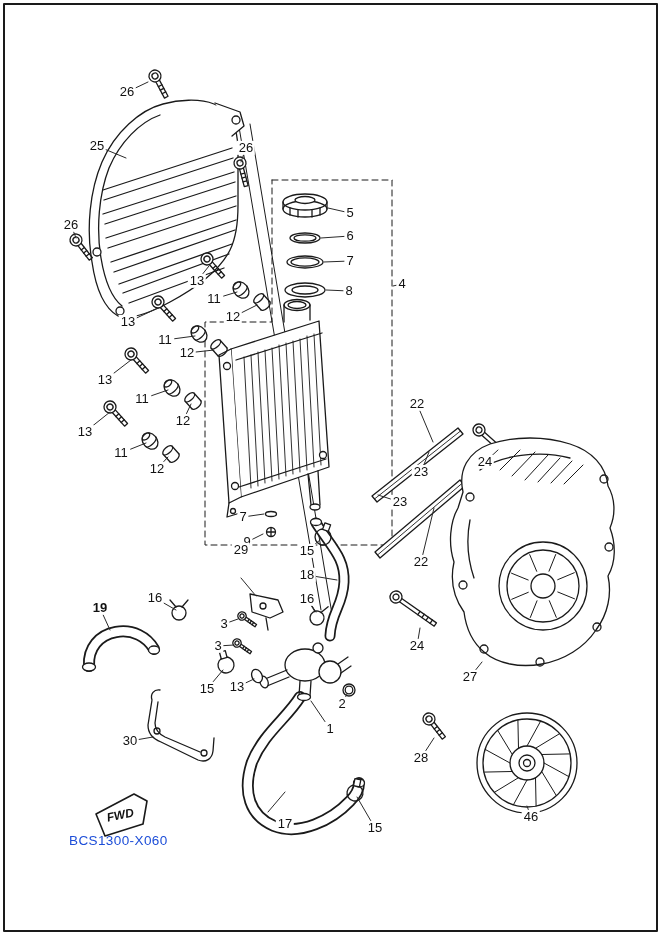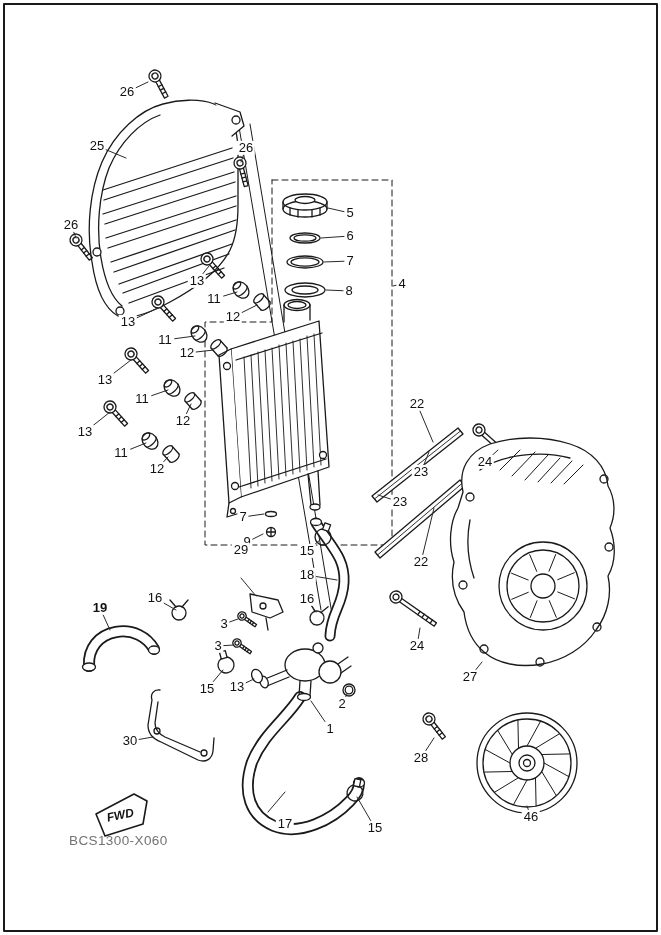--- a/index.html
+++ b/index.html
@@ -7,21 +7,21 @@
   .page{position:relative;width:661px;height:935px;background:#ffffff;overflow:hidden;}
   .art{position:absolute;left:0;top:0;}
   .art path,.art line,.art circle,.art ellipse,.art rect,.art polygon{vector-effect:non-scaling-stroke;}
   .labels{position:absolute;left:0;top:0;width:661px;height:935px;pointer-events:none;text-align:center;}
   .part-label{
     position:absolute;transform:translate(-50%,-50%);
     font-size:13px;color:#111;background:#fff;padding:0 2px;line-height:1.1;
     font-family:"Liberation Sans", sans-serif;
   }
   .code-text{
-    position:absolute;left:69px;top:833px;font-size:13.5px;color:#737373;
+    position:absolute;left:69px;top:833px;font-size:13.5px;color:#1d4ed8;
     letter-spacing:.4px;font-family:"Liberation Sans", sans-serif;
   }
 </style>
 </head>
 <body>
 
 <div class="page">
 
 <svg class="art" width="661" height="935" viewBox="0 0 661 935">
 

